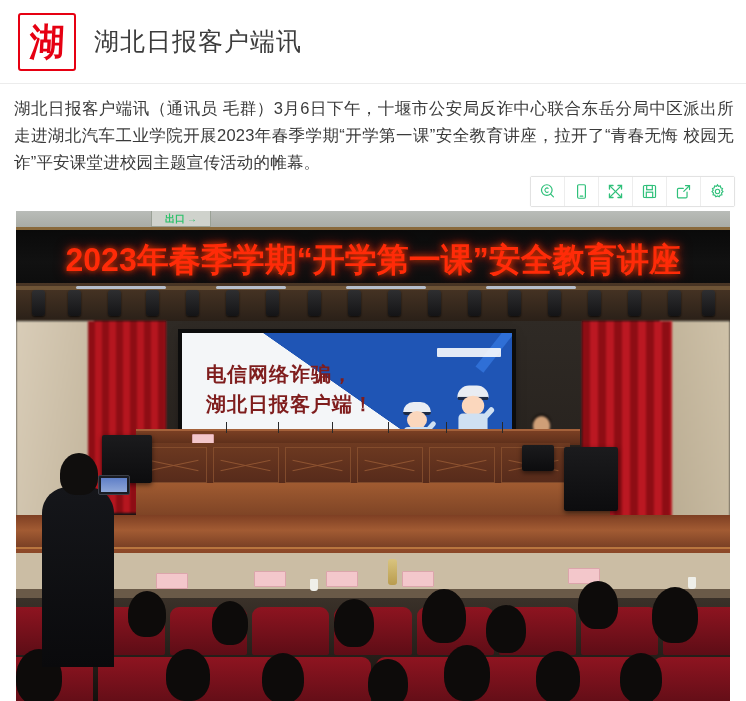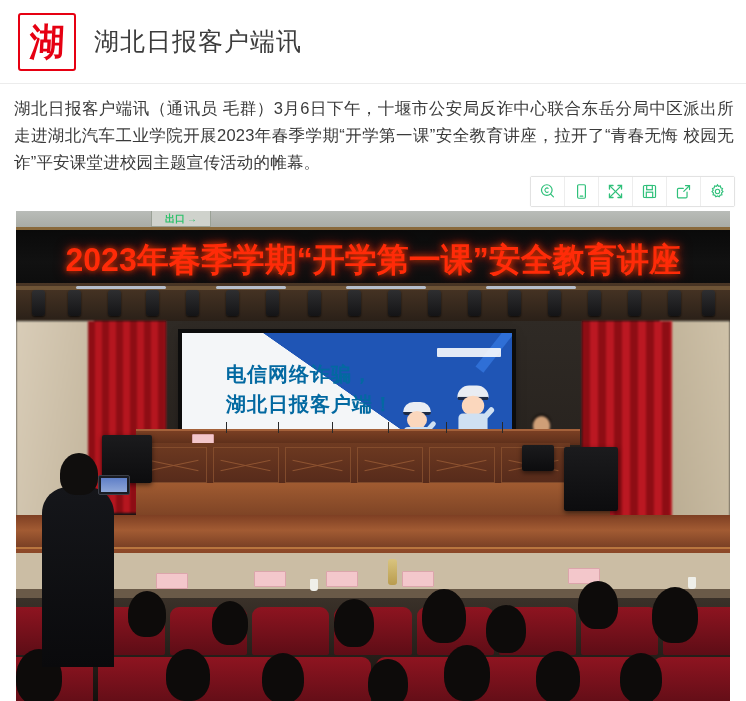--- a/index.html
+++ b/index.html
@@ -213,22 +213,22 @@
     width: 10px; height: 70px; background: #2f6fd6;
     transform: rotate(38deg);
   }
   .screen-accent2 {
     position: absolute; left: 4px; bottom: 26px;
     width: 44px; height: 7px; background: #2f6fd6;
     transform: rotate(-38deg);
   }
   .slide-title {
     position: absolute; left: 24px; top: 26px;
-    font-size: 20px; font-weight: 700; color: #0369a1;
-    line-height: 30px; letter-spacing: 1px; margin-left: 20px;
+    font-size: 20px; font-weight: 700; color: #7f1d1d;
+    line-height: 30px; letter-spacing: 1px;
   }
   .slide-sub {
     position: absolute; left: 26px; top: 104px;
     font-size: 8px; color: #55606e; letter-spacing: 1px;
   }
   .slide-tag {
     position: absolute; right: 11px; top: 15px;
     width: 64px; height: 9px; background: rgba(255,255,255,0.88);
     border-radius: 1px;
   }

